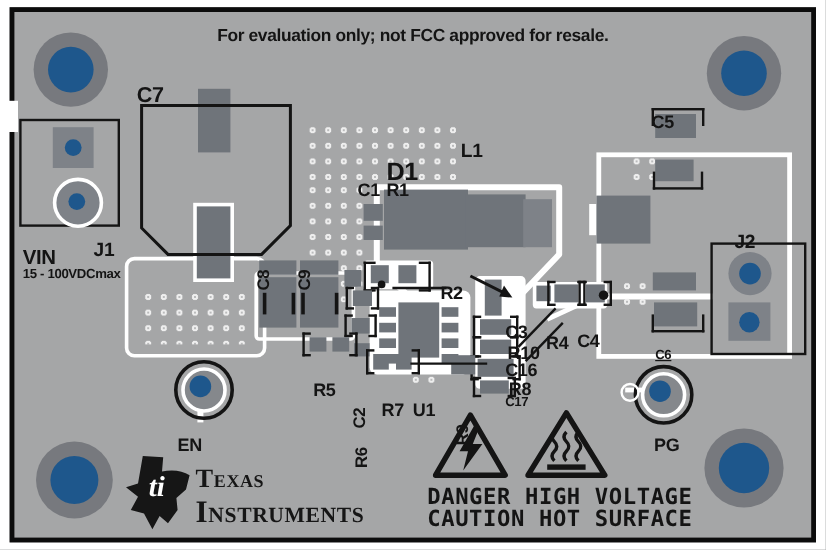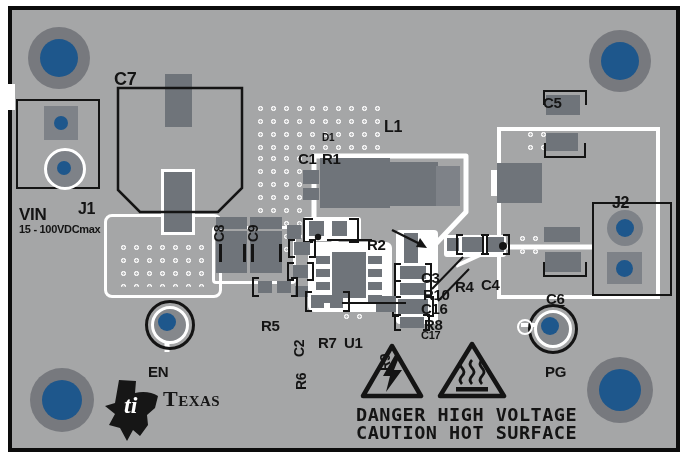--- a/index.html
+++ b/index.html
@@ -174,34 +174,35 @@
   <div class="abs round" style="left:145px;top:300px;width:44px;height:44px;border:3px solid #141414">
     <div class="abs round" style="left:3px;top:3px;width:32px;height:32px;border:3px solid #fff;background:#85888c"></div>
     <div class="abs blue" style="left:10px;top:10px;width:18px;height:18px"></div>
   </div>
   <div class="abs round" style="left:528px;top:304px;width:44px;height:44px;border:3px solid #141414">
     <div class="abs round" style="left:3px;top:3px;width:32px;height:32px;border:3px solid #fff;background:#85888c"></div>
     <div class="abs blue" style="left:10px;top:10px;width:18px;height:18px"></div>
   </div>
   <div class="abs round" style="left:517px;top:319px;width:12px;height:12px;border:2.5px solid #fff"></div>
 
+  <div class="abs silk" style="left:12px;right:12px;top:23px;text-align:center;font-size:14.5px">For evaluation only; not FCC approved for resale.</div>
   <div class="abs silk" style="left:19px;top:206px;font-size:17px">VIN</div>
   <div class="abs silk" style="left:19px;top:224px;font-size:11px">15 - 100VDCmax</div>
   <div id="silk-labels" class="abs" style="left:0;top:16px;width:572px;height:458px">
       <div class="silk" style="left: 114px; top: 54px; font-size: 18px;">C7</div>
       <div class="silk" style="left: 78px; top: 185px; font-size: 16px;">J1</div>
       <div class="silk" style="left: 212px; top: 226px; font-size: 14px; transform-origin: 0px 0px; transform: rotate(-90deg);">C8</div>
       <div class="silk" style="left: 246px; top: 226px; font-size: 14px; transform-origin: 0px 0px; transform: rotate(-90deg);">C9</div>
-      <div class="silk" style="left: 322px; top: 117px; font-size: 10px;">D1</div>
+      <div class="silk" style="left: 322px; top: 117px; font-size: 21px;">D1</div>
       <div class="silk" style="left: 298px; top: 135px; font-size: 15px;">C1</div>
       <div class="silk" style="left: 322px; top: 135px; font-size: 15px;">R1</div>
       <div class="silk" style="left: 384px; top: 103px; font-size: 16px; text-align: right;">L1</div>
       <div class="silk" style="left: 543px; top: 79px; font-size: 15px;">C5</div>
       <div class="silk" style="left: 591px; top: 179px; font-size: 16px; margin-left: 21px;">J2</div>
-      <div class="silk" style="left: 546px; top: 275px; font-size: 15px; text-decoration: underline;">C6</div>
+      <div class="silk" style="left: 546px; top: 275px; font-size: 11px; text-decoration: underline;">C6</div>
       <div class="silk" style="left: 367px; top: 221px; font-size: 15px;">R2</div>
       <div class="silk" style="left: 421px; top: 254px; font-size: 15px;">C3</div>
       <div class="silk" style="left: 423px; top: 271px; font-size: 15px;">R10</div>
       <div class="silk" style="left: 421px; top: 285px; font-size: 15px;">C16</div>
       <div class="silk" style="left: 424px; top: 301px; font-size: 15px;">R8</div>
       <div class="silk" style="left: 421px; top: 314px; font-size: 11px;">C17</div>
       <div class="silk" style="left: 455px; top: 263px; font-size: 15px;">R4</div>
       <div class="silk" style="left: 481px; top: 261px; font-size: 15px;">C4</div>
       <div class="silk" style="left: 261px; top: 302px; font-size: 15px;">R5</div>
       <div class="silk" style="left: 292px; top: 341px; font-size: 14px; transform-origin: 0px 0px; transform: rotate(-90deg);">C2</div>
@@ -225,14 +226,15 @@
     <path d="M45 20 q-4 4 0 8 q4 4 0 8 q-4 4 0 8" fill="none" stroke="#141414" stroke-width="2.8"></path>
   </svg>
   <div class="abs mono" style="left:356px;top:406px;font-size:18.5px;letter-spacing:0.5px">DANGER HIGH VOLTAGE</div>
   <div class="abs mono" style="left:356px;top:424px;font-size:18.5px;letter-spacing:0.5px">CAUTION HOT SURFACE</div>
 
   <svg class="abs" style="left:102px;top:378px" width="58" height="64" viewBox="0 0 58 64">
     <path d="M17 2 L34 3 L33 15 C41 13 50 14 56 18 L53 30 L45 37 L46 47 L38 58 L31 52 L25 63 L18 50 L7 47 L13 36 L3 28 L13 25 Z" fill="#161616"></path>
     <text x="22" y="35" font-size="24" font-style="italic" font-weight="bold" fill="#ffffff" font-family="Liberation Serif, serif">ti</text>
   </svg>
   <div class="abs serifcap" style="left:163px;top:388px;font-size:22px">Texas</div>
+  <div class="abs serifcap" style="left:163px;top:414px;font-size:26px">Instruments</div>
 
 </div>
 
 </body></html>

